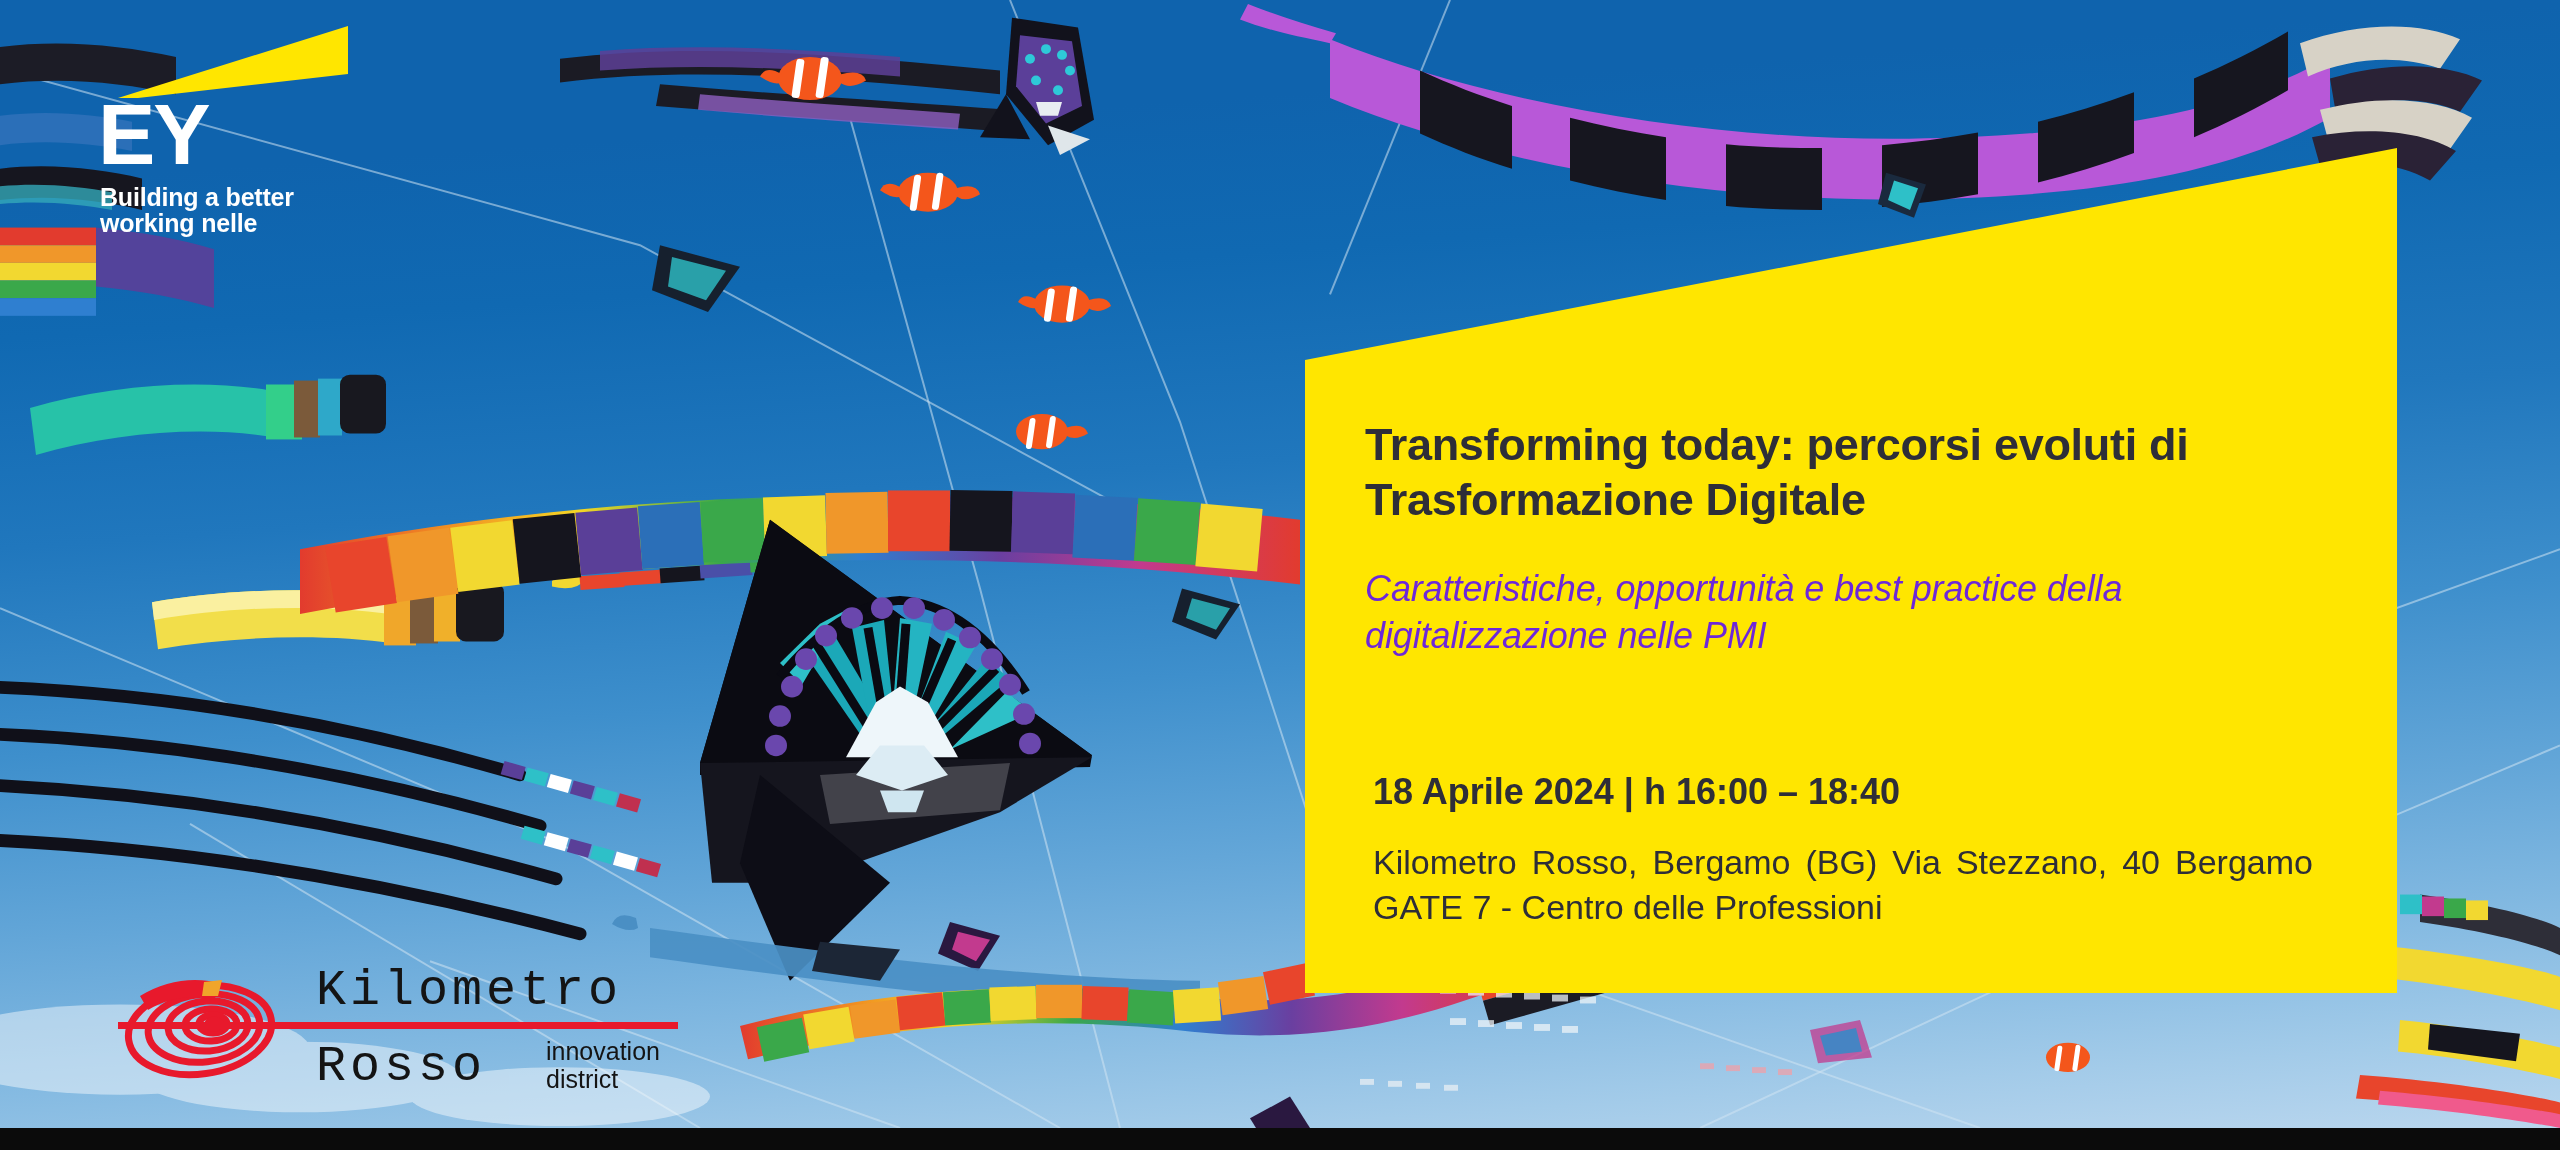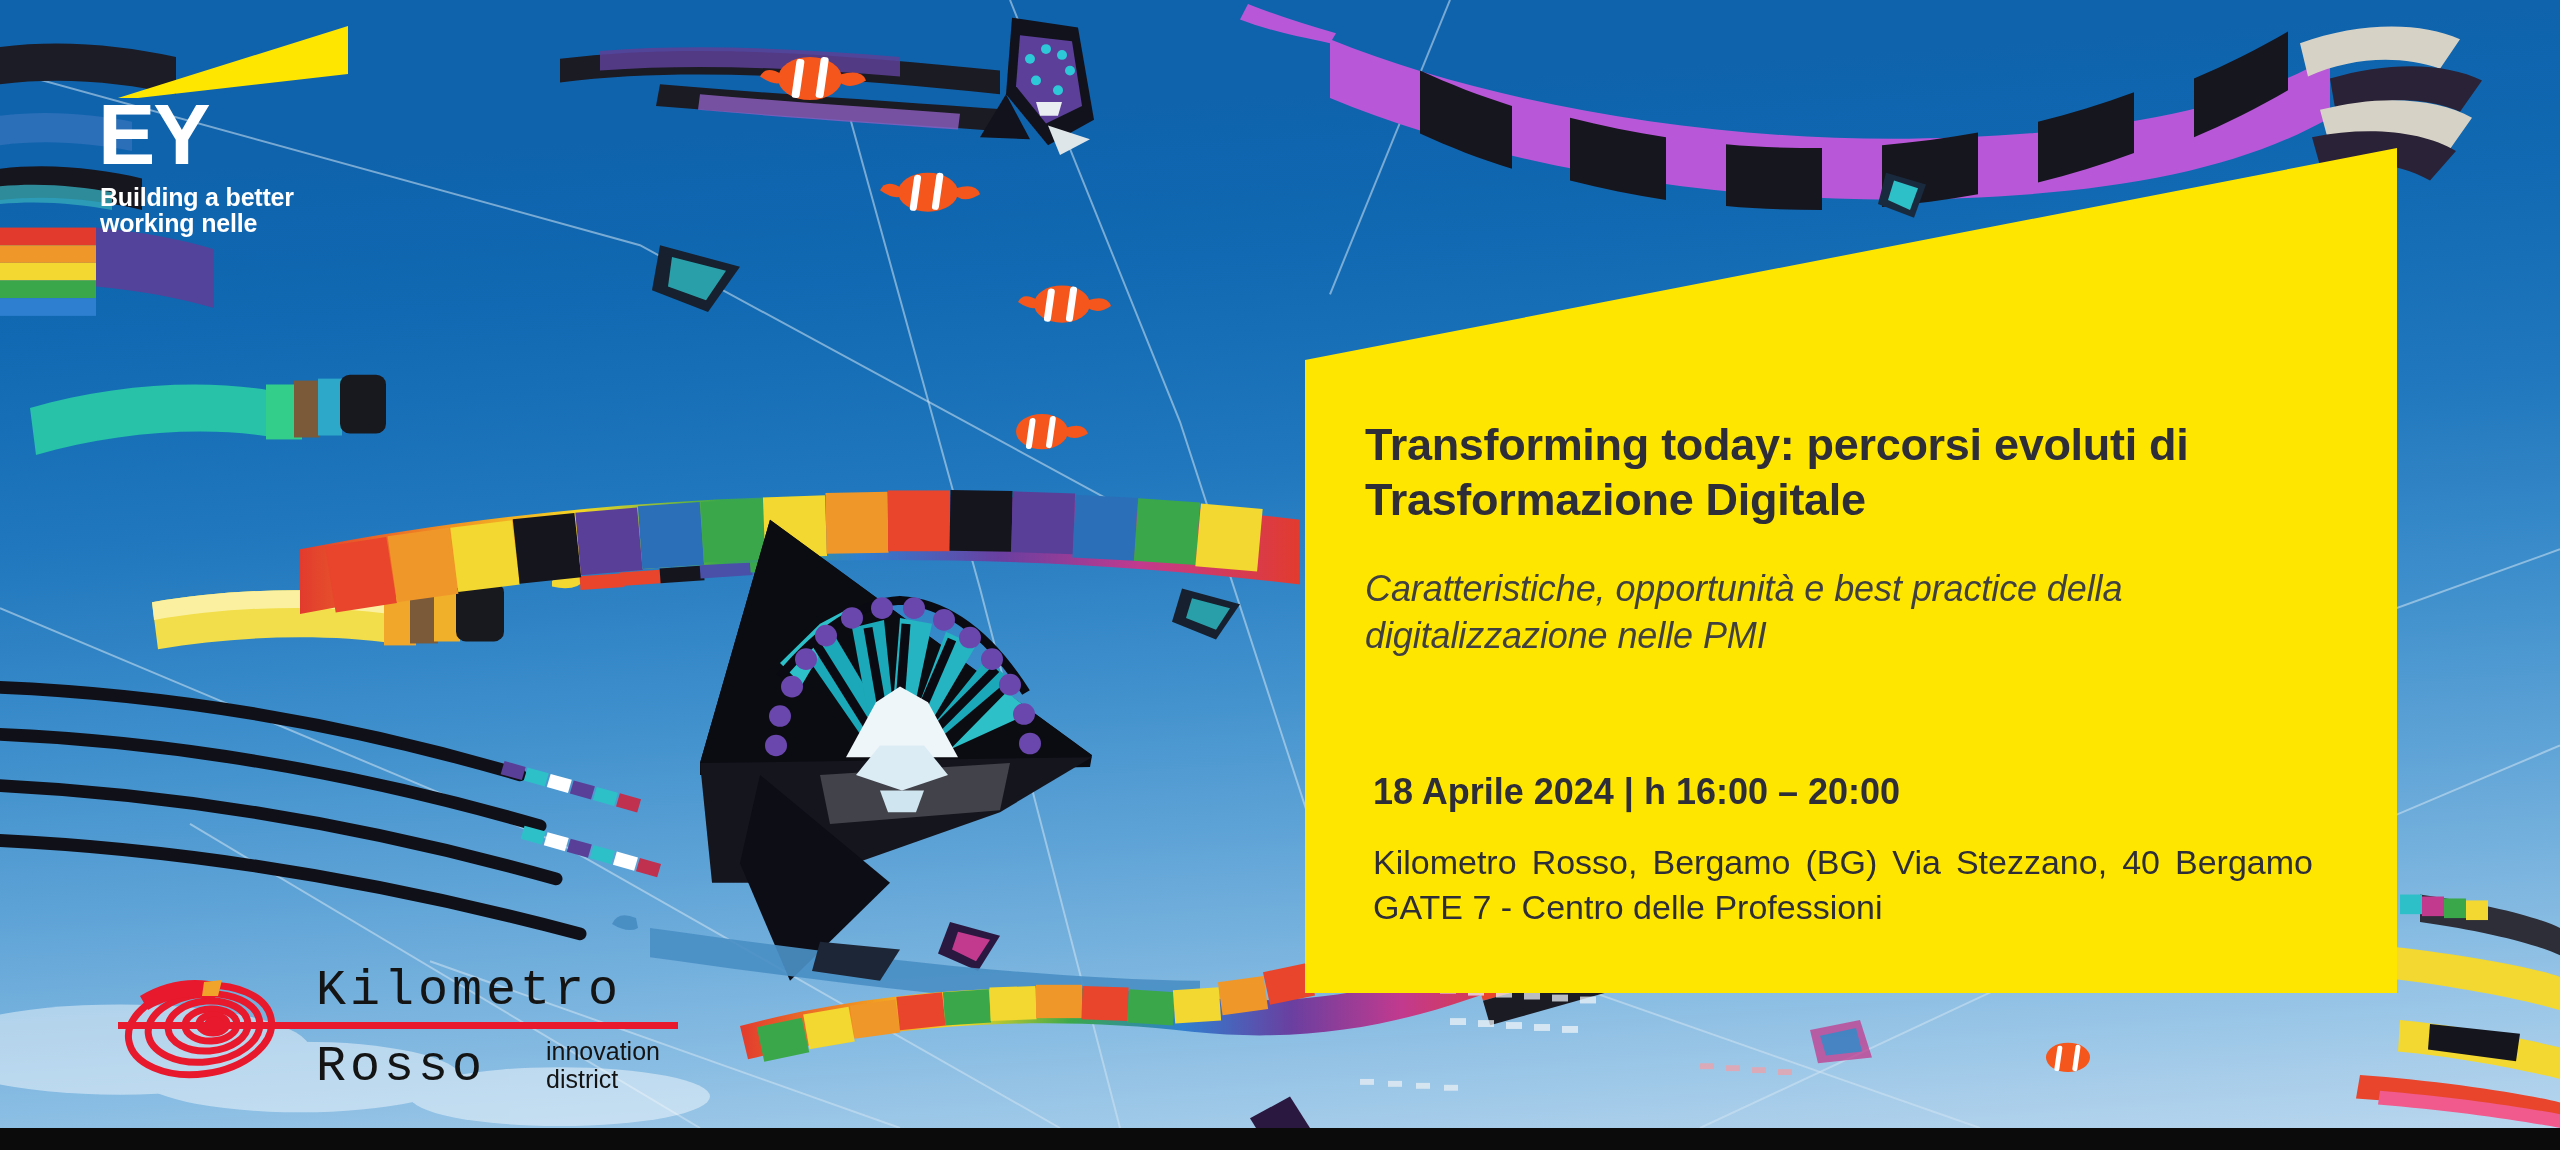--- a/index.html
+++ b/index.html
@@ -98,21 +98,21 @@
     color: #2e2e38;
     letter-spacing: -0.3px;
     margin: 0;
   }
   .panel-subtitle {
     font-family: "Liberation Sans", sans-serif;
     font-style: italic;
     font-weight: 400;
     font-size: 36px;
     line-height: 1.3;
-    color: #404040;
+    color: #6d28d9;
     margin: 38px 0 16px 0;
     letter-spacing: -0.1px;
   }
   .panel-date {
     font-family: "Liberation Sans", sans-serif;
     font-weight: 700;
     font-size: 36px;
     line-height: 1.25;
     color: #2e2e38;
     margin: 110px 0 0 8px;
@@ -524,21 +524,21 @@
 
       <text x="428" y="108" font-family="'Liberation Sans', sans-serif" font-size="25" fill="#141414">innovation</text>
       <text x="428" y="136" font-family="'Liberation Sans', sans-serif" font-size="25" fill="#141414">district</text>
     </svg>
   </div>
 
   <div class="panel">
     <div class="panel-inner">
       <h1 class="panel-title">Transforming today: percorsi evoluti di Trasformazione Digitale</h1>
       <p class="panel-subtitle">Caratteristiche, opportunità e best practice della digitalizzazione nelle PMI</p>
-      <p class="panel-date">18 Aprile 2024 | h 16:00 – 20:00</p>
+      <p class="panel-date">18 Aprile 2024 | h 16:00 – 18:40</p>
       <p class="panel-venue">
         <span class="line1">Kilometro Rosso, Bergamo (BG) Via Stezzano, 40 Bergamo</span>
         <span class="line2">GATE 7 - Centro delle Professioni</span>
       </p>
     </div>
   </div>
 
 </div>
 
 </body></html>

